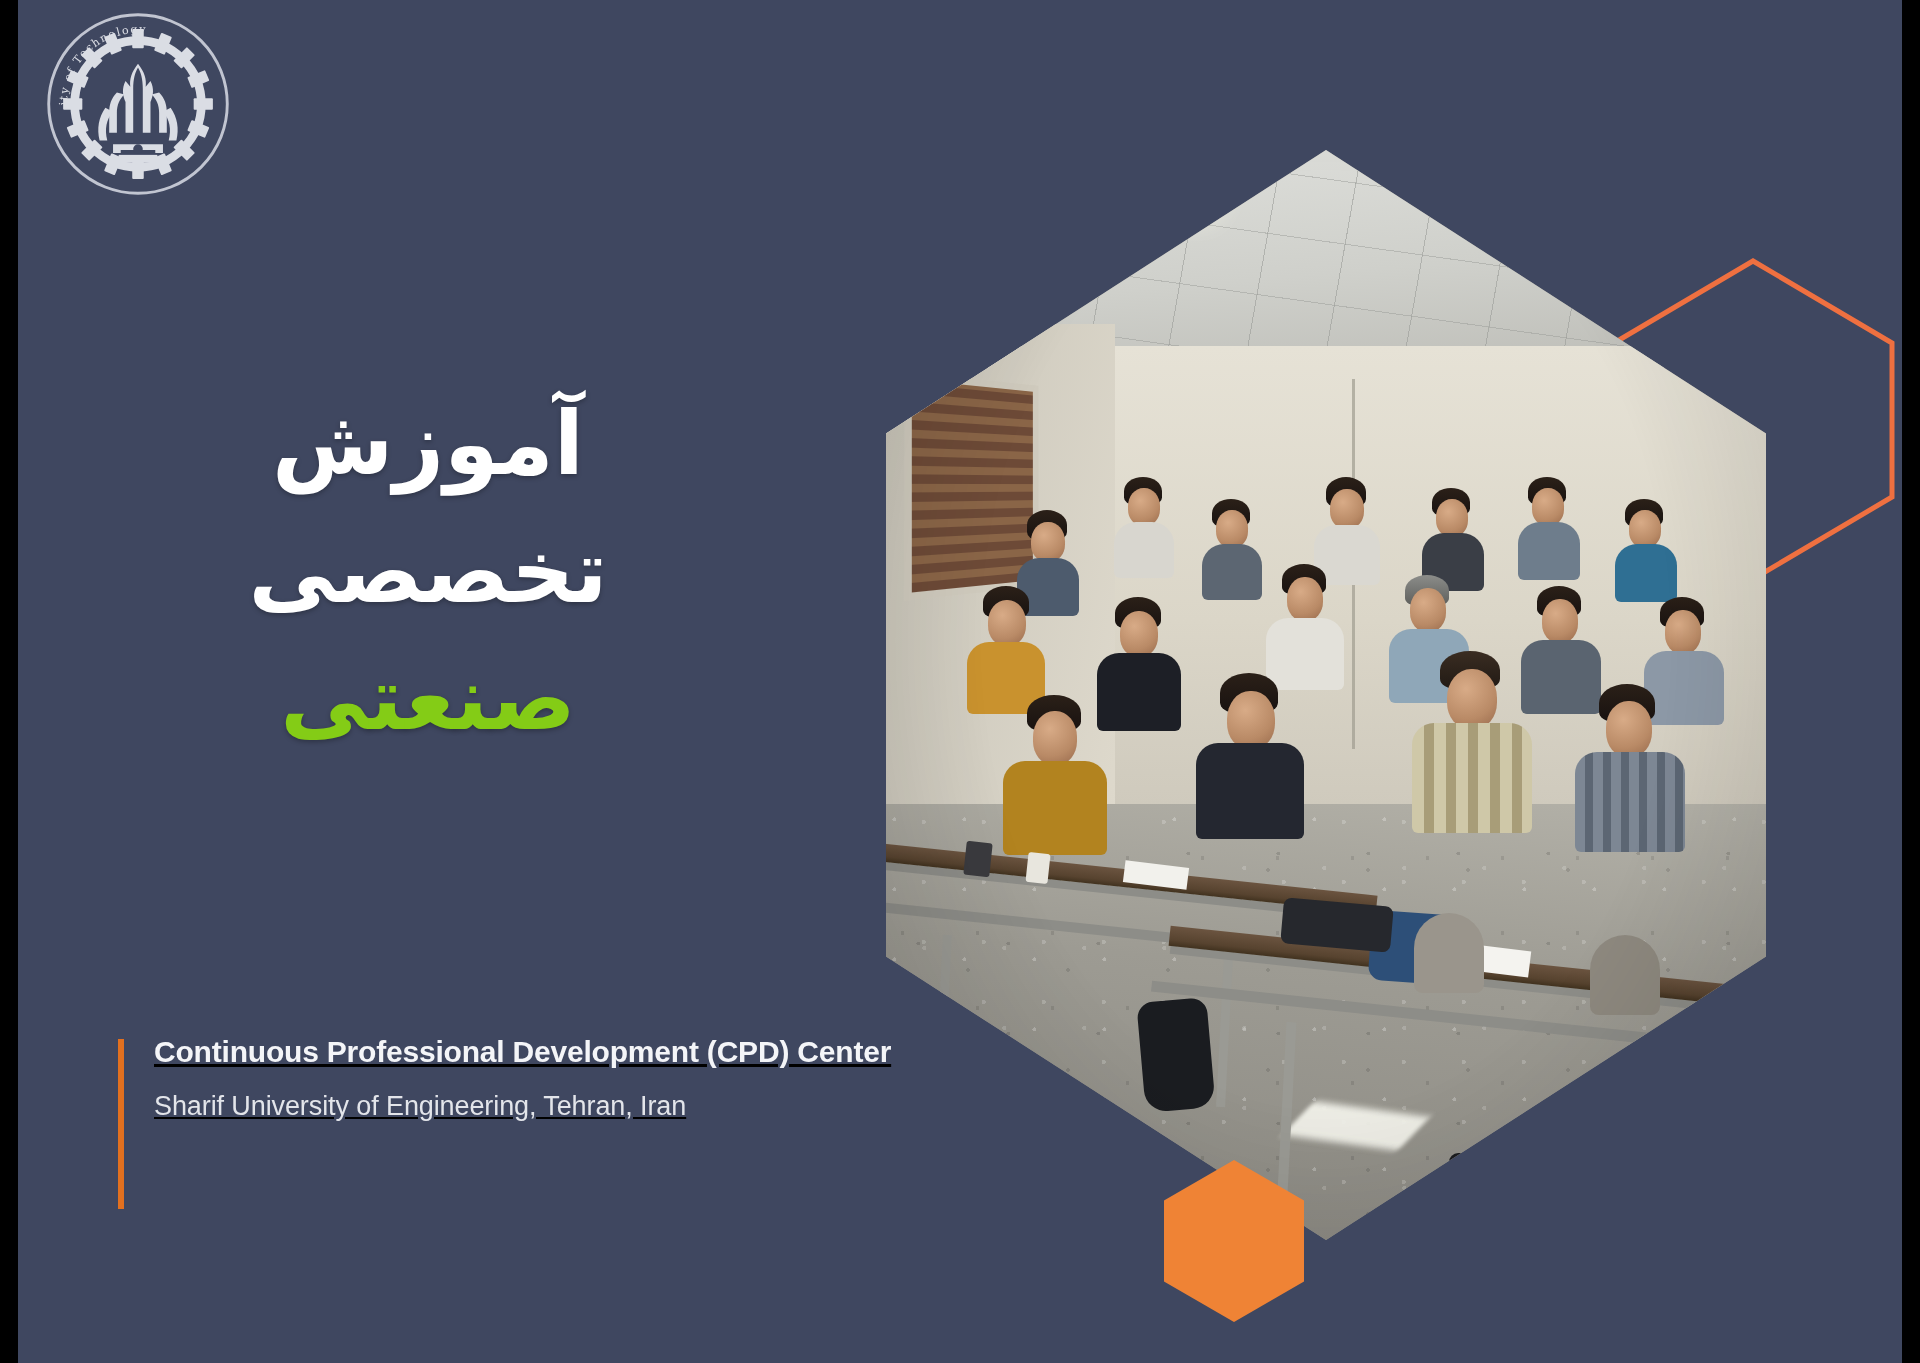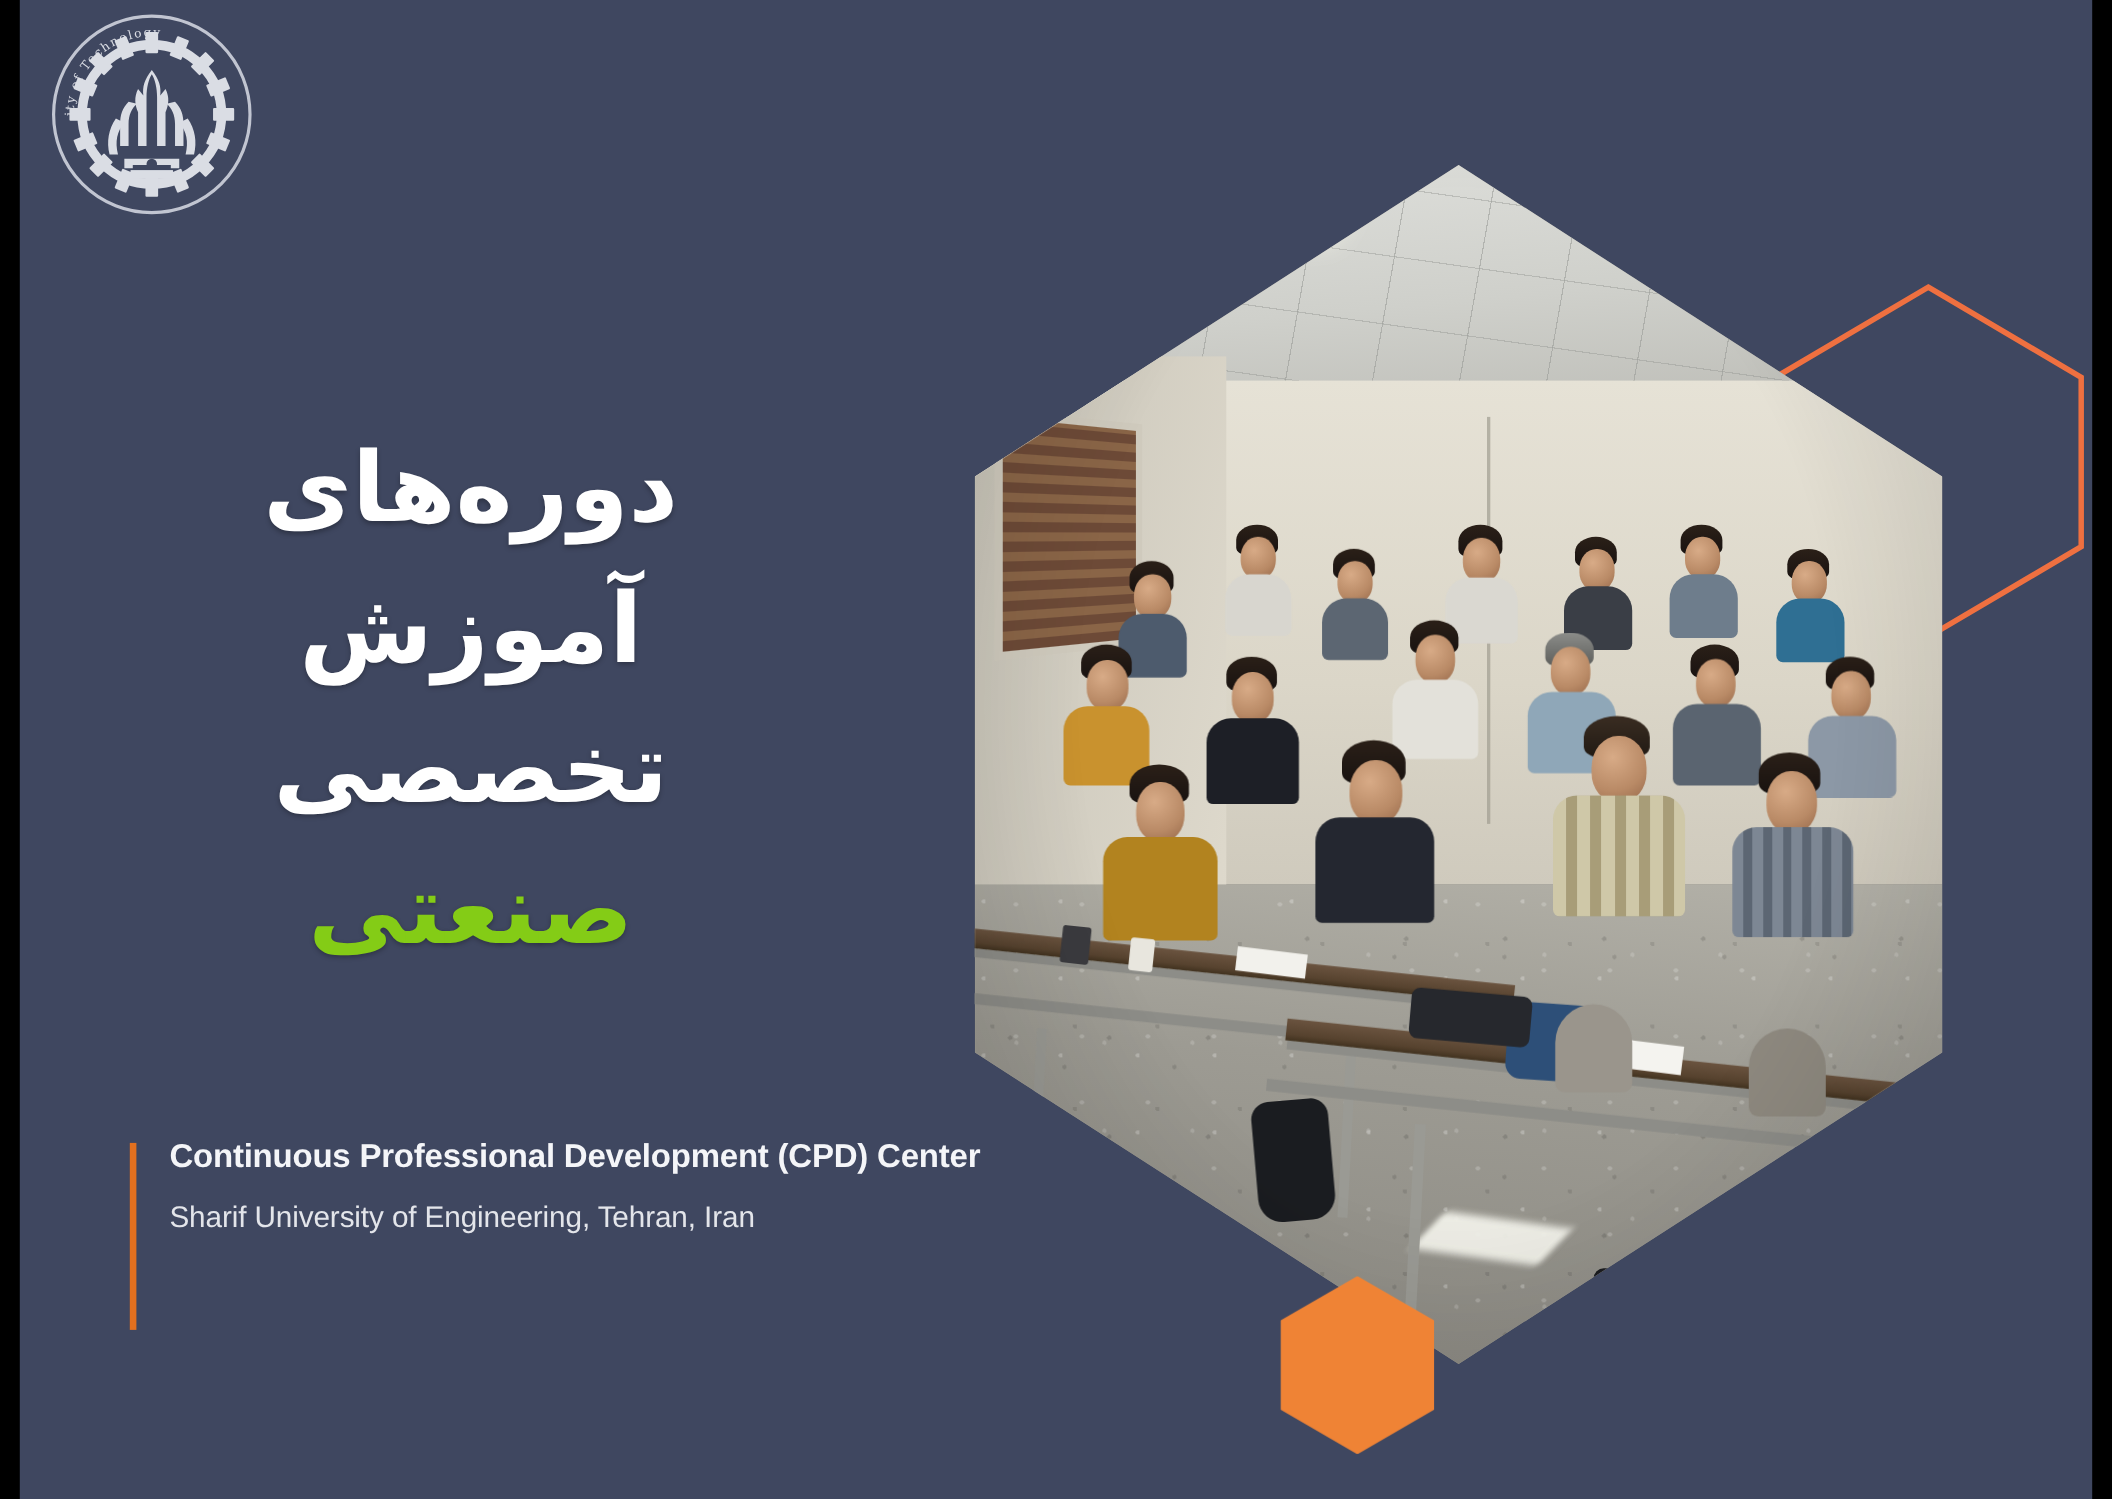--- a/index.html
+++ b/index.html
@@ -172,20 +172,21 @@
     text-shadow: 0 2px 5px rgba(0,0,0,.28);
   }
   .headline .line.accent { color: #84cc16; }
 
   
   .footer {
     position: absolute;
     left: 100px;
     top: 1035px;
     padding-left: 36px;
+    text-decoration: underline;
   }
   .footer-bar {
     position: absolute;
     left: 0; top: 4px;
     width: 6px; height: 170px;
     background: #e2701f;
   }
   .footer-title {
     font-family: "Liberation Sans", sans-serif;
     direction: ltr;
@@ -403,21 +404,20 @@
         <div style="position:absolute; left:20%; top:88%; width:62px; height:24px; background:#17181b; border-radius:12px 20px 12px 8px;"></div>
         <div style="position:absolute; left:64%; top:92%; width:70px; height:26px; background:#1b1c20; border-radius:12px 22px 12px 8px;"></div>
 
         <div style="position:absolute; inset:0; background:radial-gradient(ellipse at 50% 45%, rgba(0,0,0,0) 55%, rgba(0,0,0,.18) 100%); pointer-events:none;"></div>
       </div>
     </div>
 
     <div class="hex-solid"></div>
 
     <div class="headline">
-      <div class="line">دوره‌های</div>
       <div class="line">آموزش تخصصی</div>
       <div class="line accent">صنعتی</div>
     </div>
 
     <div class="footer">
       <div class="footer-bar"></div>
       <div class="footer-title">Continuous Professional Development (CPD) Center</div>
       <div class="footer-line">Sharif University of Engineering, Tehran, Iran</div>
     </div>
 

